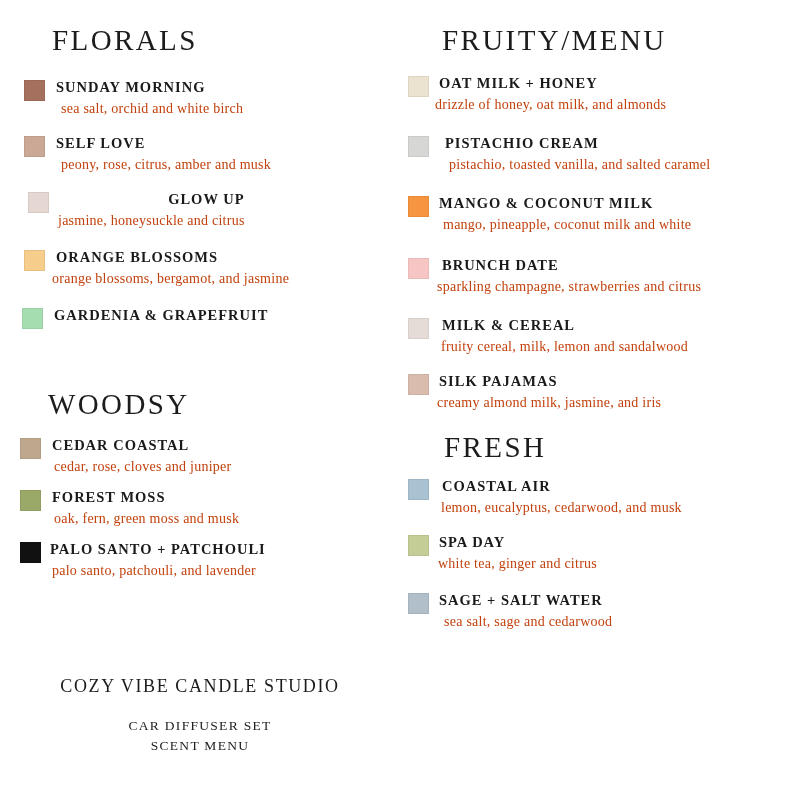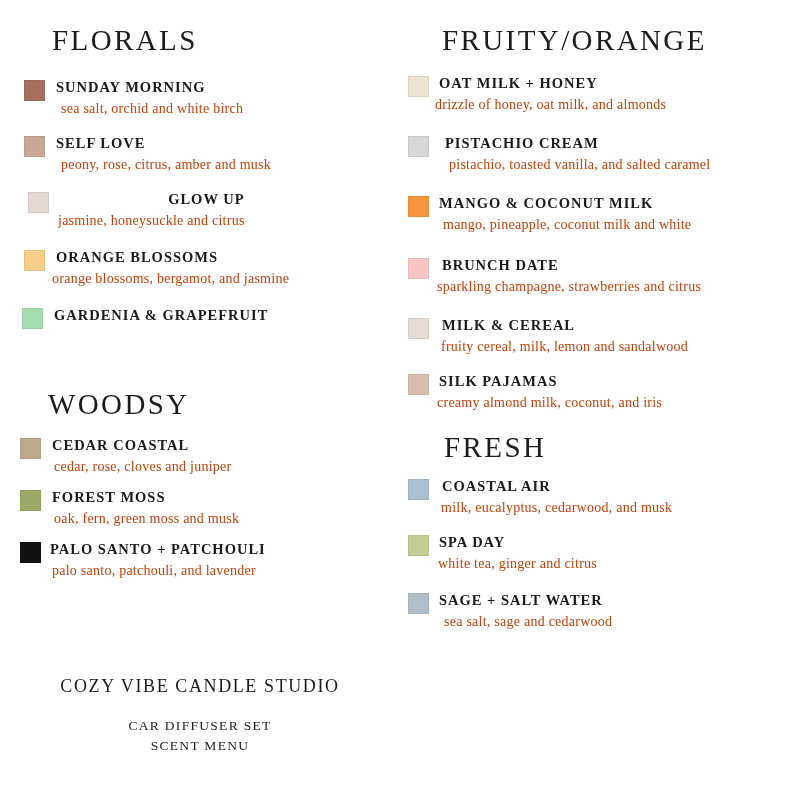--- a/index.html
+++ b/index.html
@@ -190,21 +190,21 @@
     <div class="footer" style="top:676px;">
       <div class="brand-name">COZY VIBE CANDLE STUDIO</div>
       <div class="footer-sub" style="margin-top:19px;">CAR DIFFUSER SET</div>
       <div class="footer-sub">SCENT MENU</div>
     </div>
 
   </div>
 
   <div class="column col-right">
 
-    <div class="section-title" style="position:absolute; left:48px; top:26px;">FRUITY/ORANGE</div>
+    <div class="section-title" style="position:absolute; left:48px; top:26px;">FRUITY/MENU</div>
 
     <ul class="scent-list">
       <li class="scent-item" style="position:absolute; left:14px; top:74px;">
         <span class="swatch bordered" style="background:#ebe3cf;"></span>
         <div class="scent-body" style="padding-left:31px;">
           <div class="scent-name">OAT MILK + HONEY</div>
           <div class="scent-notes" style="margin-left:-4px;">drizzle of honey, oat milk, and almonds</div>
         </div>
       </li>
 
@@ -237,33 +237,33 @@
         <div class="scent-body" style="padding-left:34px;">
           <div class="scent-name">MILK &amp; CEREAL</div>
           <div class="scent-notes" style="margin-left:-1px;">fruity cereal, milk, lemon and sandalwood</div>
         </div>
       </li>
 
       <li class="scent-item" style="position:absolute; left:14px; top:372px;">
         <span class="swatch bordered" style="background:#d9bcae;"></span>
         <div class="scent-body" style="padding-left:31px;">
           <div class="scent-name">SILK PAJAMAS</div>
-          <div class="scent-notes" style="margin-left:-2px;">creamy almond milk, coconut, and iris</div>
+          <div class="scent-notes" style="margin-left:-2px;">creamy almond milk, jasmine, and iris</div>
         </div>
       </li>
     </ul>
 
     <div class="section-title" style="position:absolute; left:50px; top:433px;">FRESH</div>
 
     <ul class="scent-list">
       <li class="scent-item" style="position:absolute; left:14px; top:477px;">
         <span class="swatch bordered" style="background:#a8c2d1;"></span>
         <div class="scent-body" style="padding-left:34px;">
           <div class="scent-name">COASTAL AIR</div>
-          <div class="scent-notes" style="margin-left:-1px;">milk, eucalyptus, cedarwood, and musk</div>
+          <div class="scent-notes" style="margin-left:-1px;">lemon, eucalyptus, cedarwood, and musk</div>
         </div>
       </li>
 
       <li class="scent-item" style="position:absolute; left:14px; top:533px;">
         <span class="swatch bordered" style="background:#c4cd95;"></span>
         <div class="scent-body" style="padding-left:31px;">
           <div class="scent-name">SPA DAY</div>
           <div class="scent-notes" style="margin-left:-1px;">white tea, ginger and citrus</div>
         </div>
       </li>

